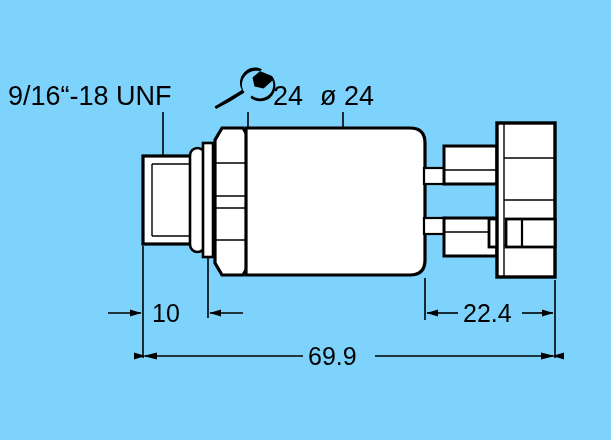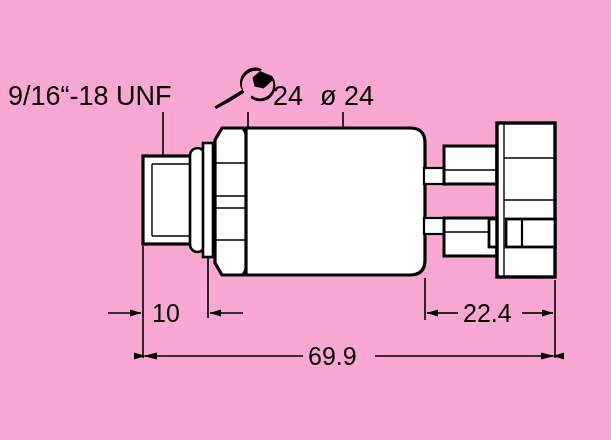--- a/index.html
+++ b/index.html
@@ -10,21 +10,21 @@
   body {
     width: 611px;
     height: 440px;
     font-family: "Liberation Sans", sans-serif;
     overflow: hidden;
   }
   #drawing-root {
     position: relative;
     width: 611px;
     height: 440px;
-    background: #f9a8d4;
+    background: #7dd3fc;
   }
   svg#technical-drawing {
     position: absolute;
     top: 0;
     left: 0;
     width: 611px;
     height: 440px;
     display: block;
   }
   .dim-text {

